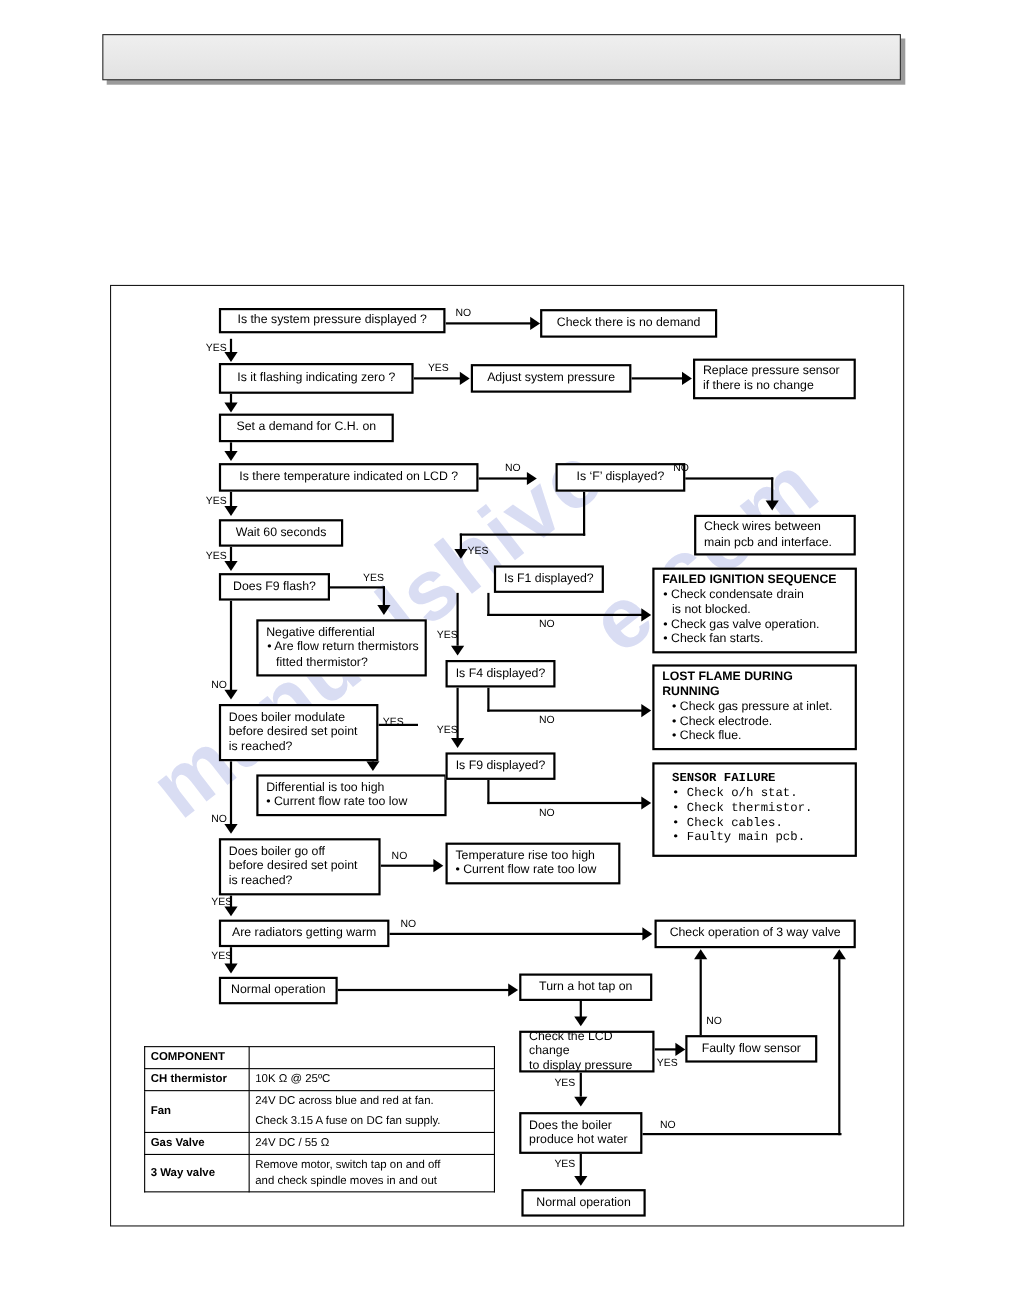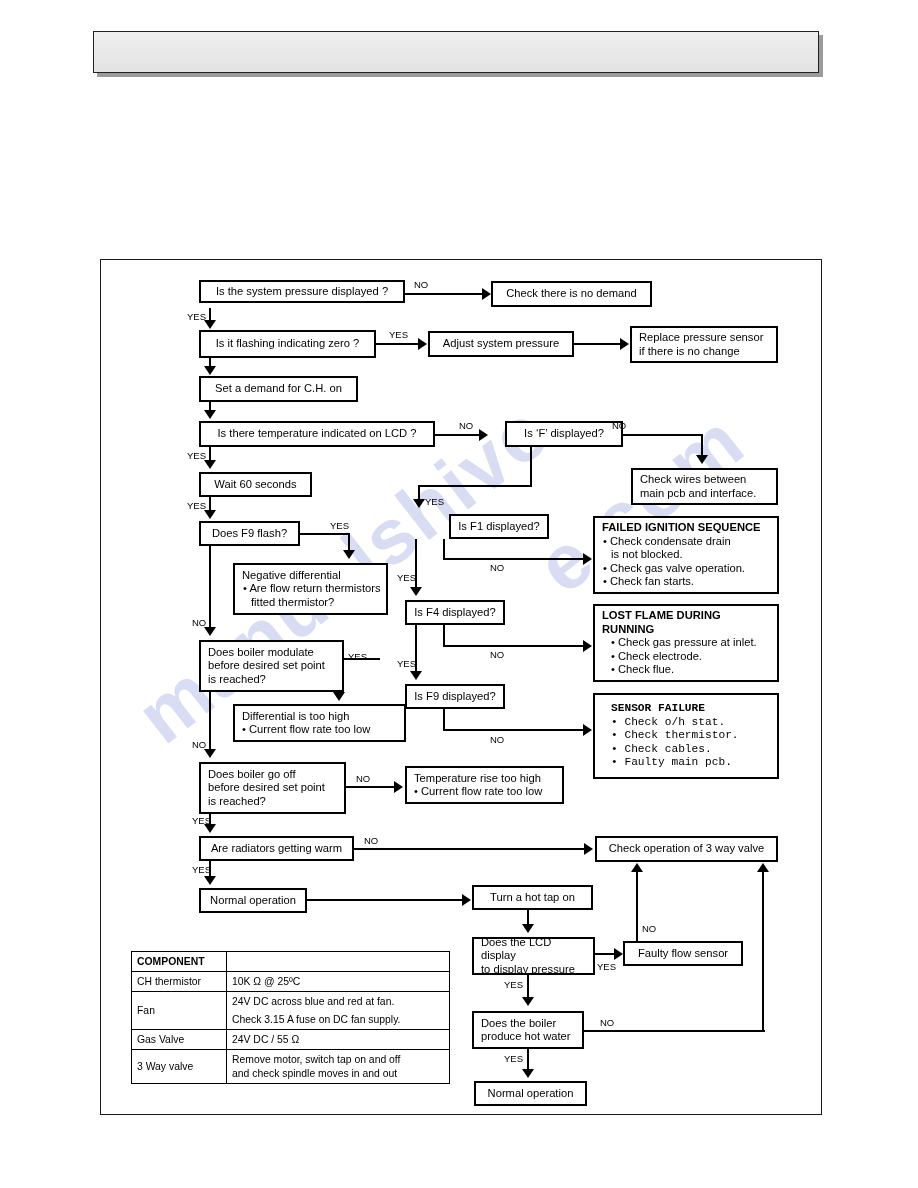--- a/index.html
+++ b/index.html
@@ -135,21 +135,21 @@
     font-size: 10.4px;
     background: #fff;
     z-index: 4;
   }
   #component-table td {
     border: 1.4px solid #000;
     padding: 3px 5px;
     vertical-align: middle;
     line-height: 13px;
   }
-  #component-table td.k { width: 84px; }
+  #component-table td.k { width: 84px; font-weight: bold; }
   #component-table td.hdr { font-weight: 700; }
   #component-table td .line2 { display: block; margin-top: 5px; }
 </style>
 </head>
 <body>
 
 <div id="header-bar">
   <span></span>
 </div>
 
@@ -278,21 +278,21 @@
 
 <div class="node center" style="left:595px; top:836px; width:183px; height:26px;align-items:center;">
   <span>Check operation of 3 way valve</span>
 </div>
 
 <div class="node center" style="left:472px; top:885px; width:121px; height:25px;">
   <span>Turn a hot tap on</span>
 </div>
 
 <div class="node left" style="left:472px; top:937px; width:123px; height:38px;">
-  <span>Does the LCD display</span>
+  <span>Check the LCD change</span>
   <span>to display pressure</span>
 </div>
 
 <div class="node center" style="left:623px; top:941px; width:120px; height:25px;">
   <span>Faulty flow sensor</span>
 </div>
 
 <div class="node left" style="left:472px; top:1011px; width:112px; height:38px;">
   <span>Does the boiler</span>
   <span>produce hot water</span>

